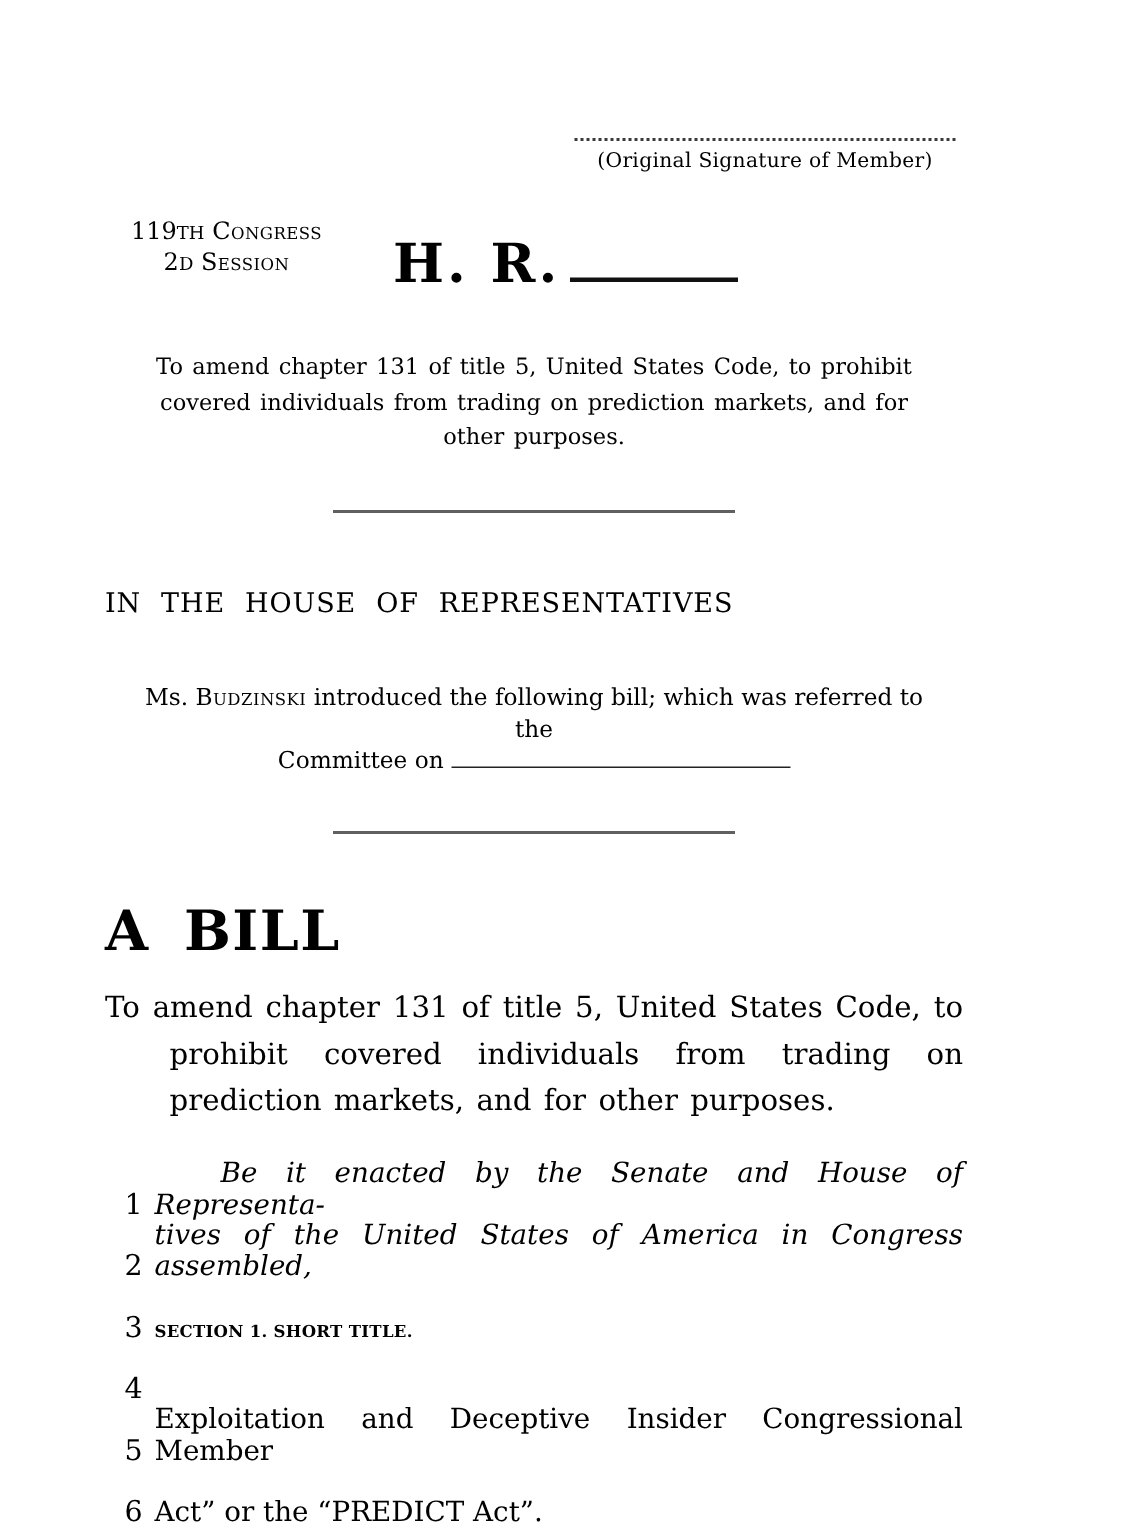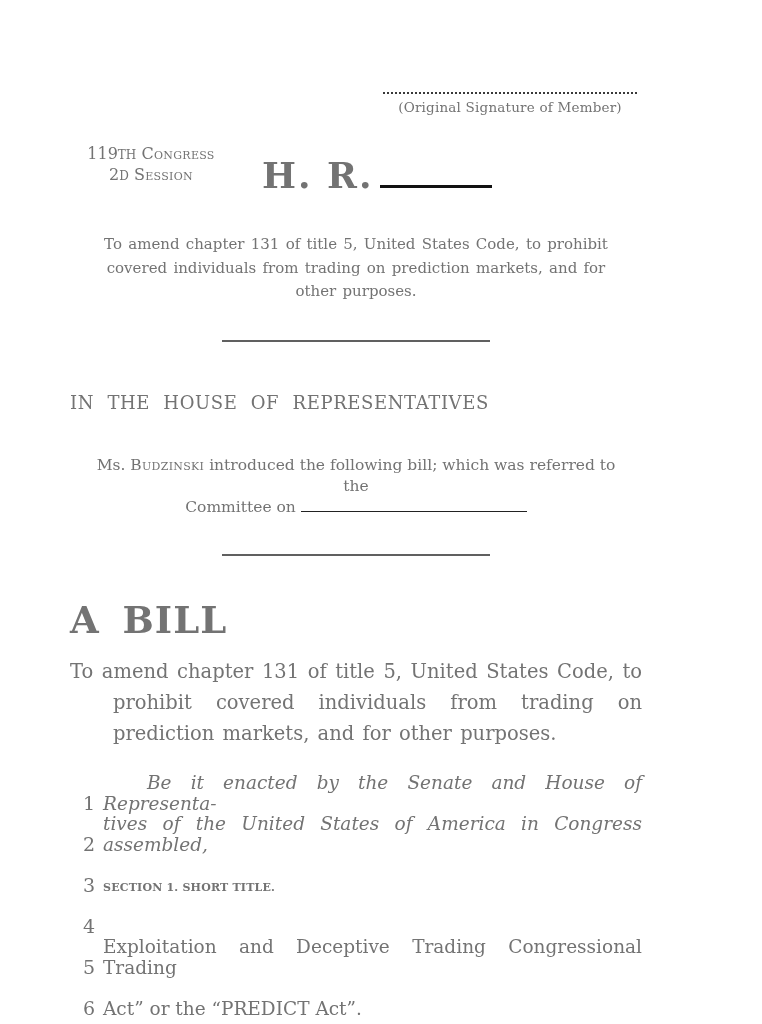--- a/index.html
+++ b/index.html
@@ -2,21 +2,21 @@
 <html><head>
 <meta charset="utf-8">
 <style>
   html, body { margin: 0; padding: 0; background: #ffffff; }
   .page {
     position: relative;
     width: 762px;
     height: 1024px;
     margin: 0 auto;
     background: #ffffff;
-    color: #737373;
+    color: #000000;
     font-family: "DejaVu Serif", "Liberation Serif", serif;
     box-sizing: border-box;
     padding: 92px 120px 0 70px;
     overflow: hidden;
   }
   
   .sig-block {
     width: 254px;
     margin-left: auto;
     margin-right: 5px;
@@ -200,21 +200,21 @@
         <span class="line-num">3</span>
         <span class="line-text t-heading">SECTION 1. SHORT TITLE.</span>
       </div>
 
       <div class="bill-line">
         <span class="line-num">4</span>
       </div>
 
       <div class="bill-line">
         <span class="line-num">5</span>
-        <span class="line-text t-justify">Exploitation and Deceptive Trading Congressional Trading</span>
+        <span class="line-text t-justify">Exploitation and Deceptive Insider Congressional Member</span>
       </div>
 
       <div class="bill-line">
         <span class="line-num">6</span>
         <span class="line-text">Act” or the “PREDICT Act”.</span>
       </div>
     </div>
 
 </div>
 

